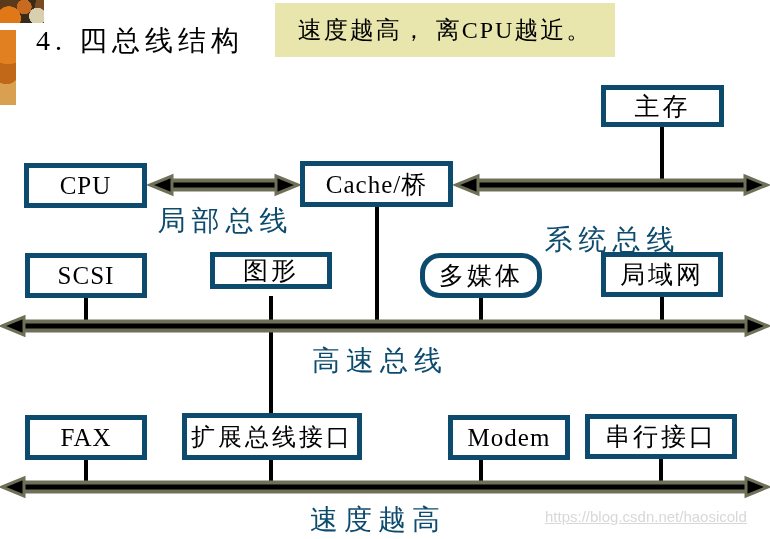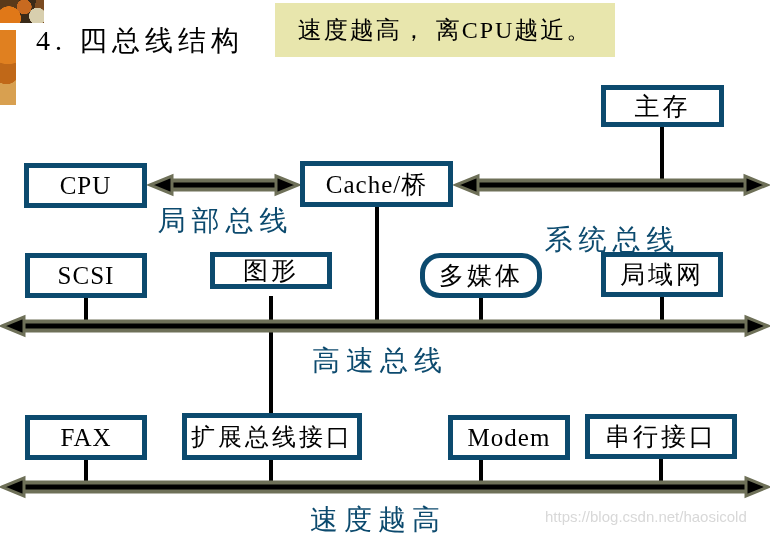--- a/index.html
+++ b/index.html
@@ -63,21 +63,21 @@
   #label-expansion-bus{left:308px;top:501px;width:140px;}
   
   #wires{left:0;top:0;width:770px;height:539px;pointer-events:none;}
   .conn{stroke:#000;stroke-width:4;}
   .bus-outer{stroke:var(--bus-shaft,#6e7058);stroke-width:13;}
   .bus-core{stroke:#000;stroke-width:5;}
   .bus-head{fill:#000;stroke:var(--bus-shaft,#6e7058);stroke-width:3;stroke-linejoin:miter;}
   
   .watermark{
     left:545px;top:508px;font-size:15px;color:#d8d8d8;
-    font-family:"Liberation Sans","DejaVu Sans",sans-serif;white-space:nowrap;
+    font-family:"Liberation Sans","DejaVu Sans",sans-serif;white-space:nowrap;text-decoration:underline;
   }
 </style>
 </head>
 <body style="--bus-shaft: #6e7058; --note-bg: #e8e6ad;">
 
 <div class="abs art-frag-1"></div>
 <div class="abs art-frag-2"></div>
 
 <div class="abs slide-title">4. 四总线结构</div>
 <div class="abs note-box">速度越高， 离CPU越近。</div>

